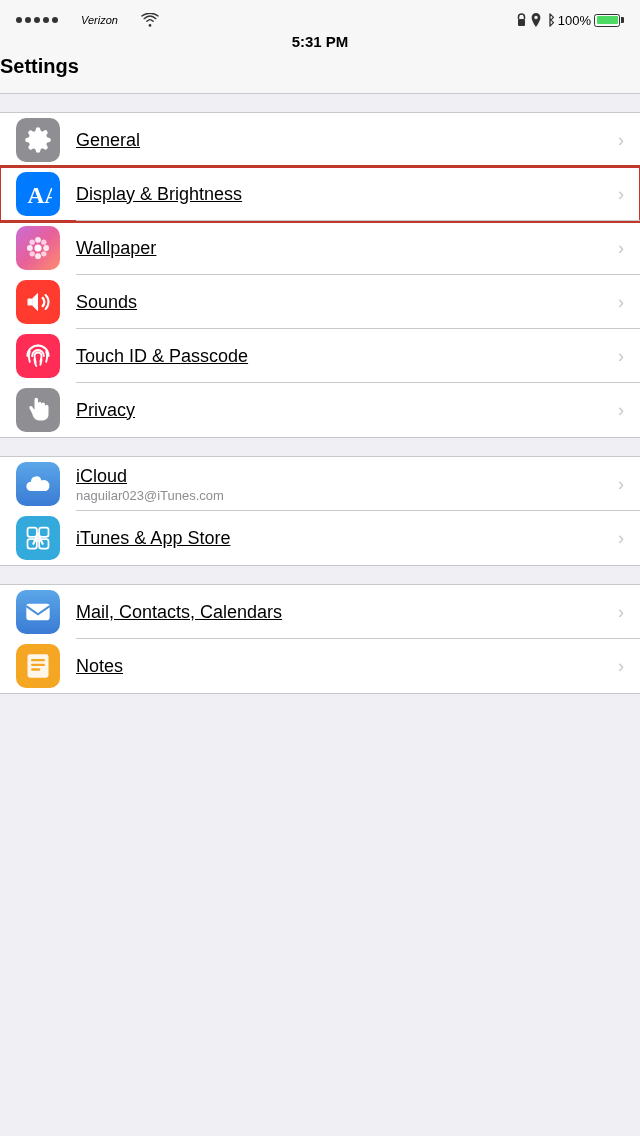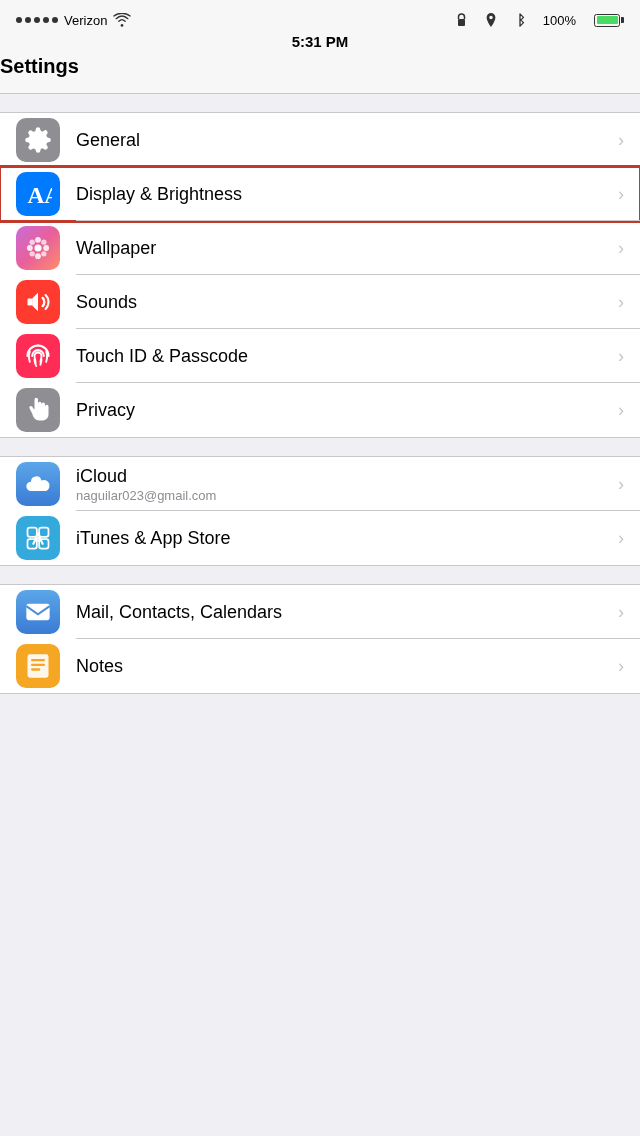--- a/index.html
+++ b/index.html
@@ -20,43 +20,44 @@
       display: flex;
       align-items: center;
       justify-content: space-between;
       padding: 0 16px;
       font-size: 14px;
       font-weight: 500;
     }
     .status-left {
       display: flex;
       align-items: center;
-      gap: 6px;
-      font-size: 13px;
+      gap: 23px;
+      font-size: 11px;
+      font-style: italic;
     }
     .status-dots {
       display: flex; gap: 3px;
     }
     .status-dot {
       width: 6px; height: 6px;
       border-radius: 50%;
       background: #333;
     }
     .status-center {
       font-size: 15px;
       font-weight: 600;
       position: absolute;
       left: 50%;
       transform: translateX(-50%);
       margin-top: 42px;
     }
     .status-right {
       display: flex;
       align-items: center;
-      gap: 18px;
+      gap: 3px;
       font-size: 13px;
     }
     .battery-icon {
       display: flex;
       align-items: center;
     }
     .battery-body {
       width: 26px; height: 13px;
       border: 1.5px solid #333;
       border-radius: 2.5px;
@@ -144,20 +145,21 @@
       font-size: 22px;
       color: #fff;
     }
 
     .item-text {
       flex: 1;
     }
     .item-title {
       font-size: 18px;
       color: #000;
+      text-decoration: underline;
     }
     .item-subtitle {
       font-size: 13px;
       color: #8e8e93;
       margin-top: 1px;
     }
     .chevron {
       color: #c7c7cc;
       font-size: 18px;
       margin-left: 8px;
@@ -326,21 +328,21 @@
 <div class="settings-group">
 
   <div class="settings-item">
     <div class="icon-wrapper" style="background: linear-gradient(180deg, #5ba6e8 0%, #3a7bd5 100%);">
       <svg class="icon-svg" viewBox="0 0 24 24">
         <path d="M19 18H6a4 4 0 0 1 0-8 4.5 4.5 0 0 1 8.9-1A4 4 0 0 1 19 18z" fill="white"></path>
       </svg>
     </div>
     <div class="item-text">
       <div class="item-title">iCloud</div>
-      <div class="item-subtitle">naguilar023@gmail.com</div>
+      <div class="item-subtitle">naguilar023@iTunes.com</div>
     </div>
     <span class="chevron">›</span>
   </div>
 
   <div class="settings-item">
     <div class="icon-wrapper" style="background:#34aadc;">
       <svg class="icon-svg" viewBox="0 0 24 24">
         <path d="M12 2C6.5 2 2 6.5 2 12s4.5 10 10 10 10-4.5 10-10S17.5 2 12 2z" fill="none"></path>
         <path d="M8 17l1.5-3h5L16 17" stroke="white" stroke-width="1.8" fill="none" stroke-linecap="round"></path>
         <path d="M9.5 14L12 8l2.5 6" stroke="white" stroke-width="1.8" fill="none" stroke-linecap="round" stroke-linejoin="round"></path>

